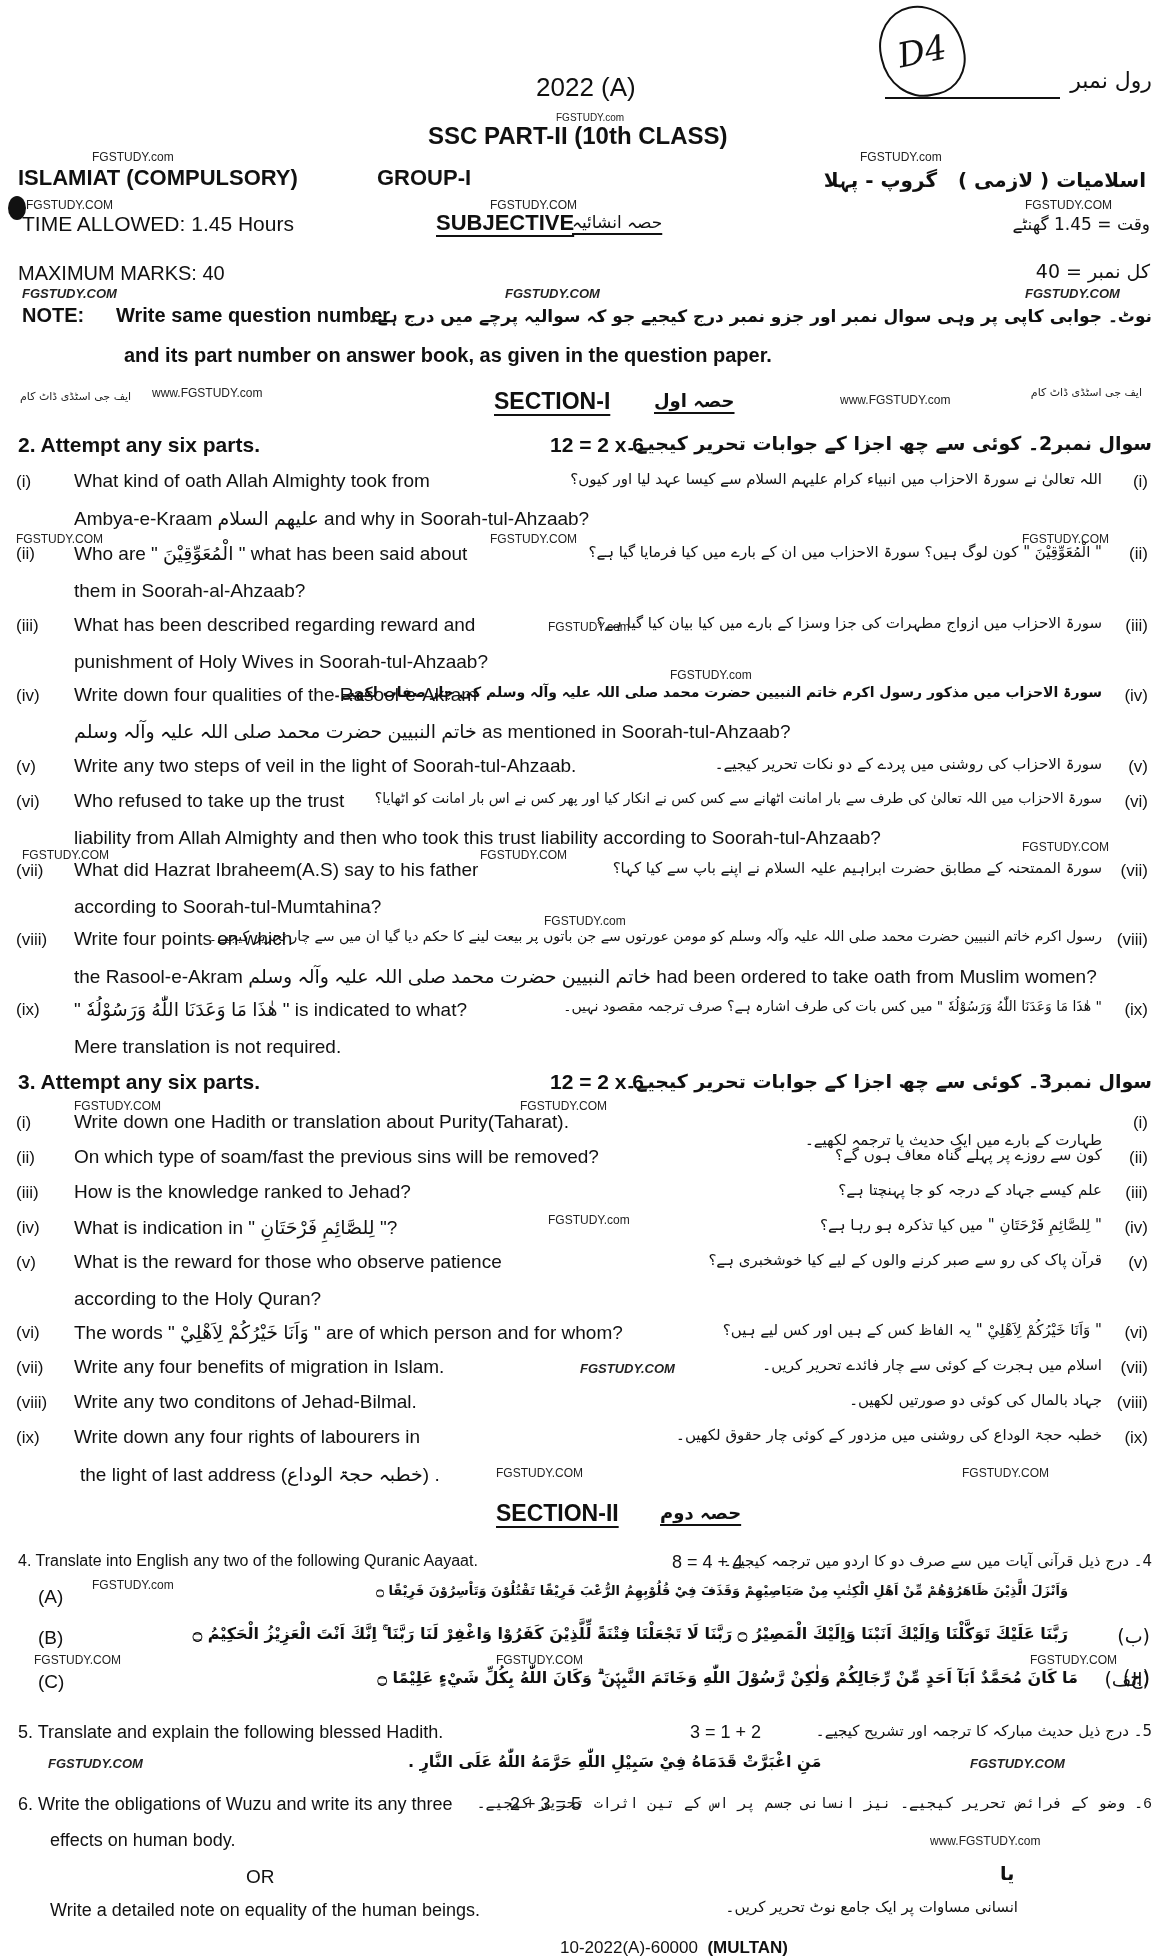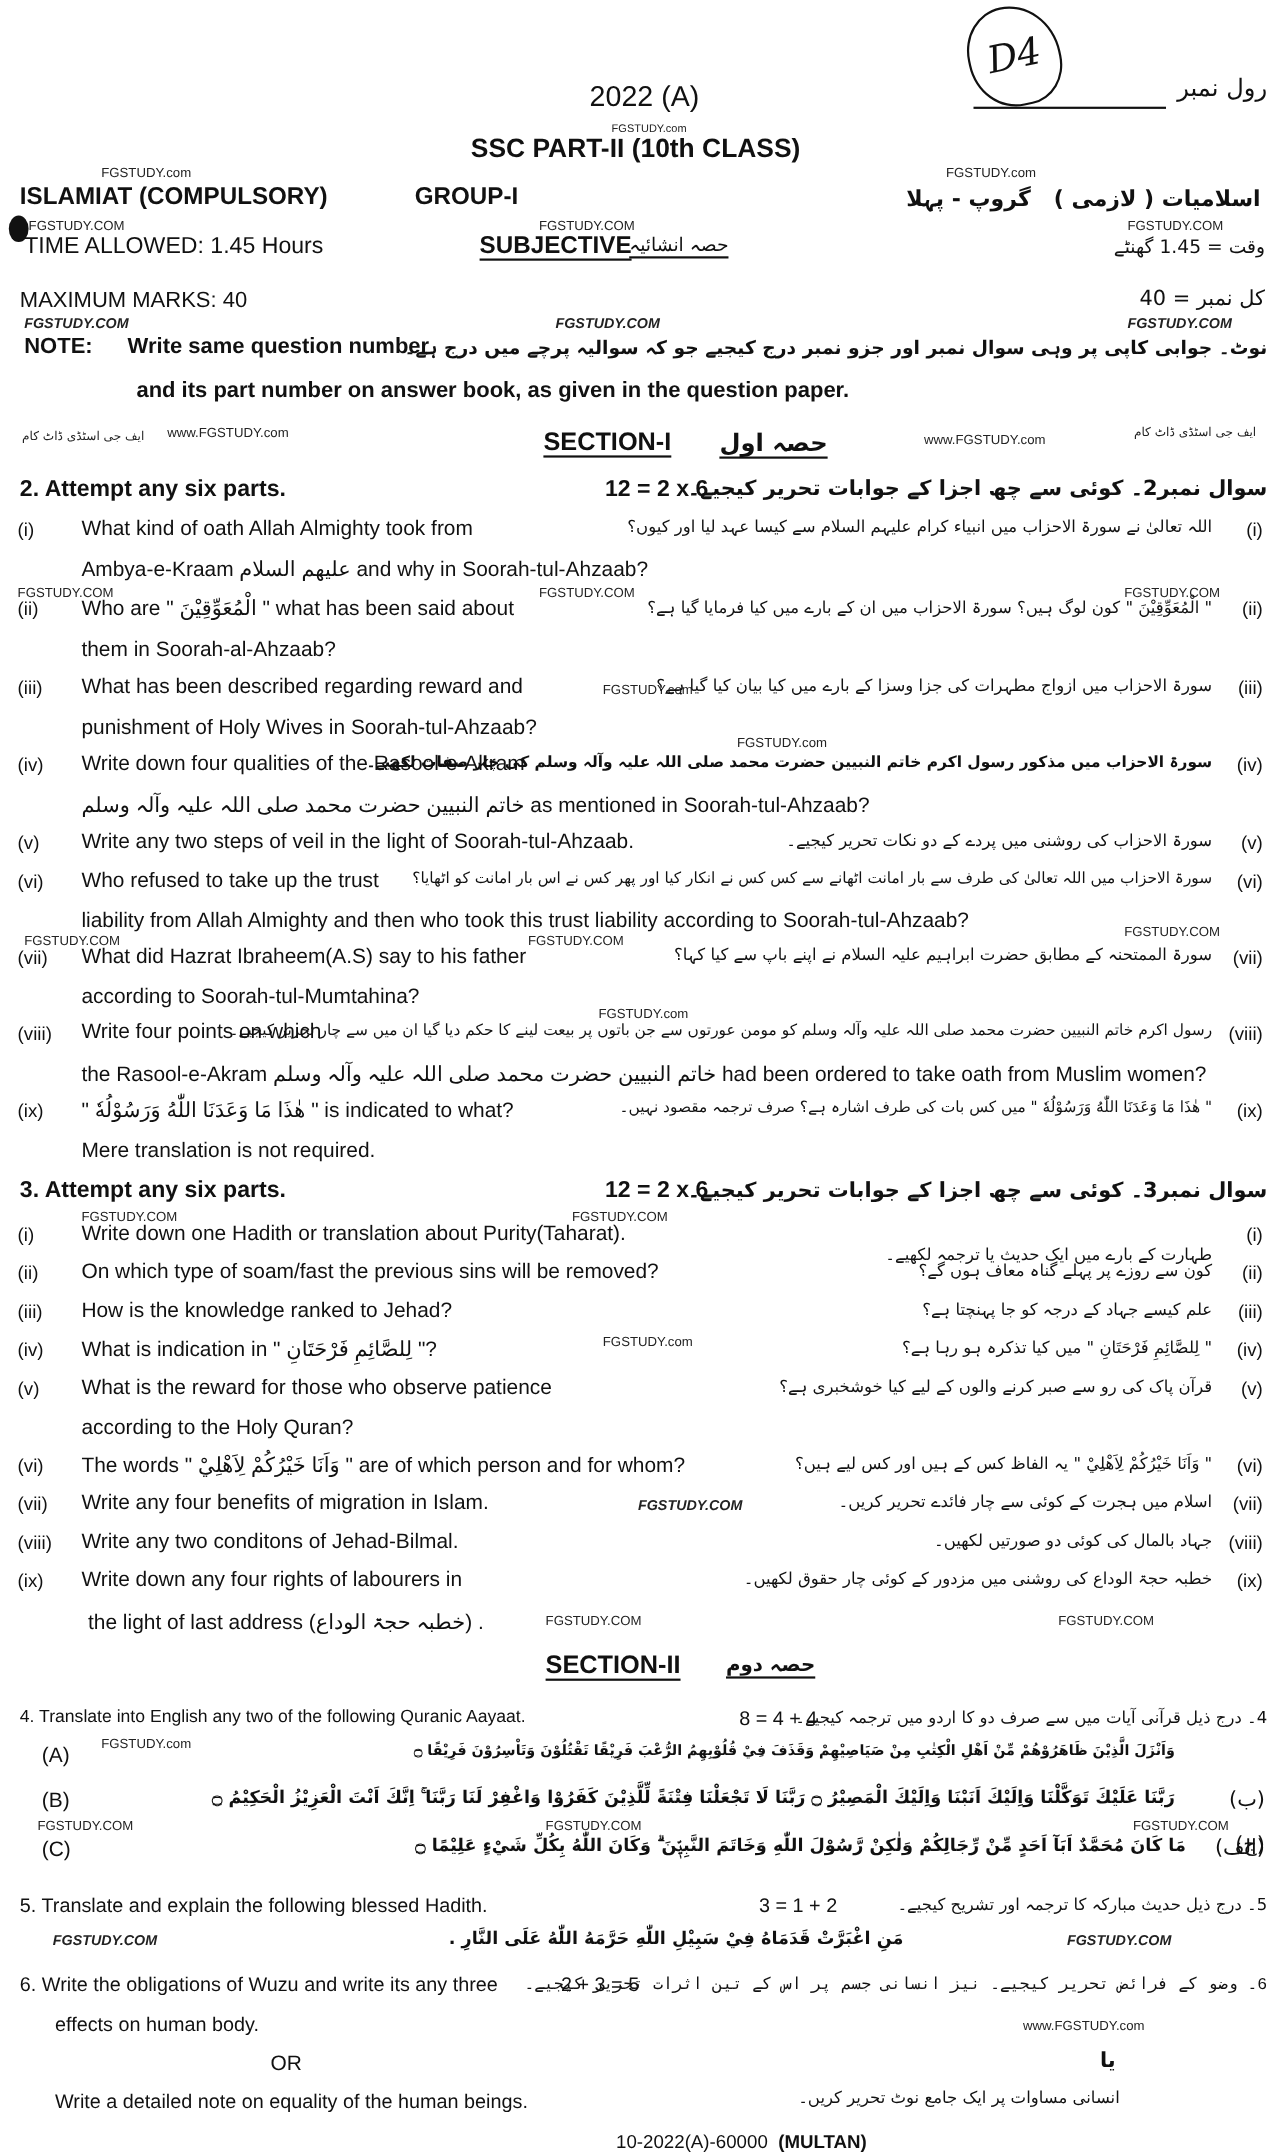--- a/index.html
+++ b/index.html
@@ -58,21 +58,21 @@
 <div class="abs wmb" style="left:505px; top:286px;">FGSTUDY.COM</div>
 <div class="abs wmb" style="left:1025px; top:286px;">FGSTUDY.COM</div>
 <div class="abs b" style="left:22px; top:304px; font-size:20px;">NOTE:</div>
 <div class="abs b" style="left:116px; top:304px; font-size:20px;">Write same question number</div>
 <div class="abs ur b" style="right:6px; top:306px; font-size:17px;">نوٹ۔ جوابی کاپی پر وہی سوال نمبر اور جزو نمبر درج کیجیے جو کہ سوالیہ پرچے میں درج ہے۔</div>
 <div class="abs b" style="left:124px; top:344px; font-size:20px;">and its part number on answer book, as given in the question paper.</div>
 
 <div class="abs ur wm" style="left:20px; top:390px; font-size:11px;">ایف جی اسٹڈی ڈاٹ کام</div>
 <div class="abs wm" style="left:152px; top:386px;">www.FGSTUDY.com</div>
 <div class="abs b ulh" style="left:494px; top:388px; font-size:23px;">SECTION-I</div>
-<div class="abs ur ulh b" style="left:654px; top:390px; font-size:22px;">حصہ اول</div>
+<div class="abs ur ulh b" style="left:654px; top:390px; font-size:18px;">حصہ اول</div>
 <div class="abs wm" style="left:840px; top:393px;">www.FGSTUDY.com</div>
 <div class="abs ur wm" style="right:16px; top:386px; font-size:11px;">ایف جی اسٹڈی ڈاٹ کام</div>
 
 <div class="abs b" style="left:18px; top:433px; font-size:21px;">2.  Attempt any six parts.</div>
 <div class="abs b" style="left:550px; top:433px; font-size:21px;">12 = 2 x 6</div>
 <div class="abs ur b" style="right:6px; top:432px; font-size:19px;">سوال نمبر2۔ کوئی سے چھ اجزا کے جوابات تحریر کیجیے۔</div>
 
 <div>
   <div class="abs num" style="left:16px; top:472px;">(i)</div>
   <div class="abs q" style="left:74px; top:470px;">What kind of oath Allah Almighty took from</div>

